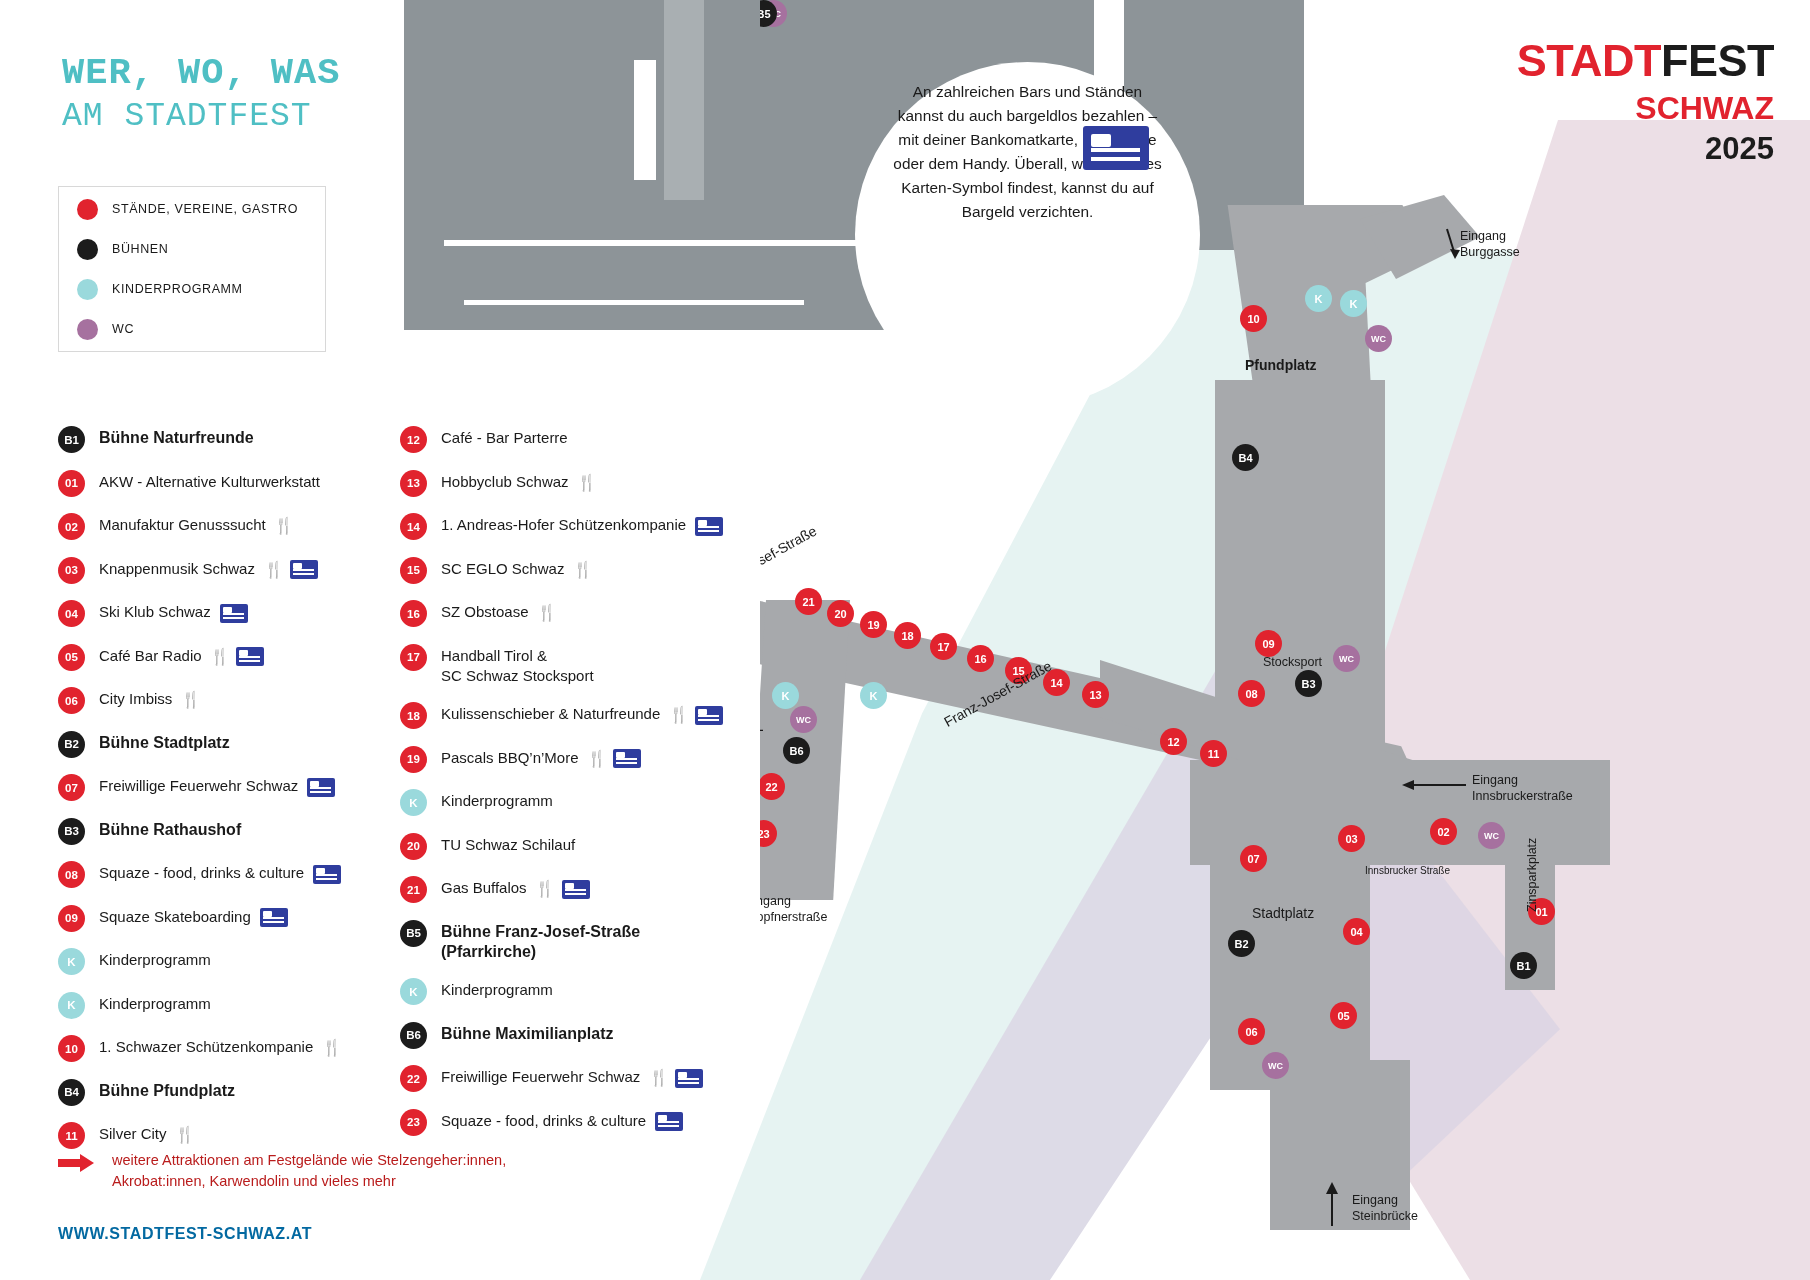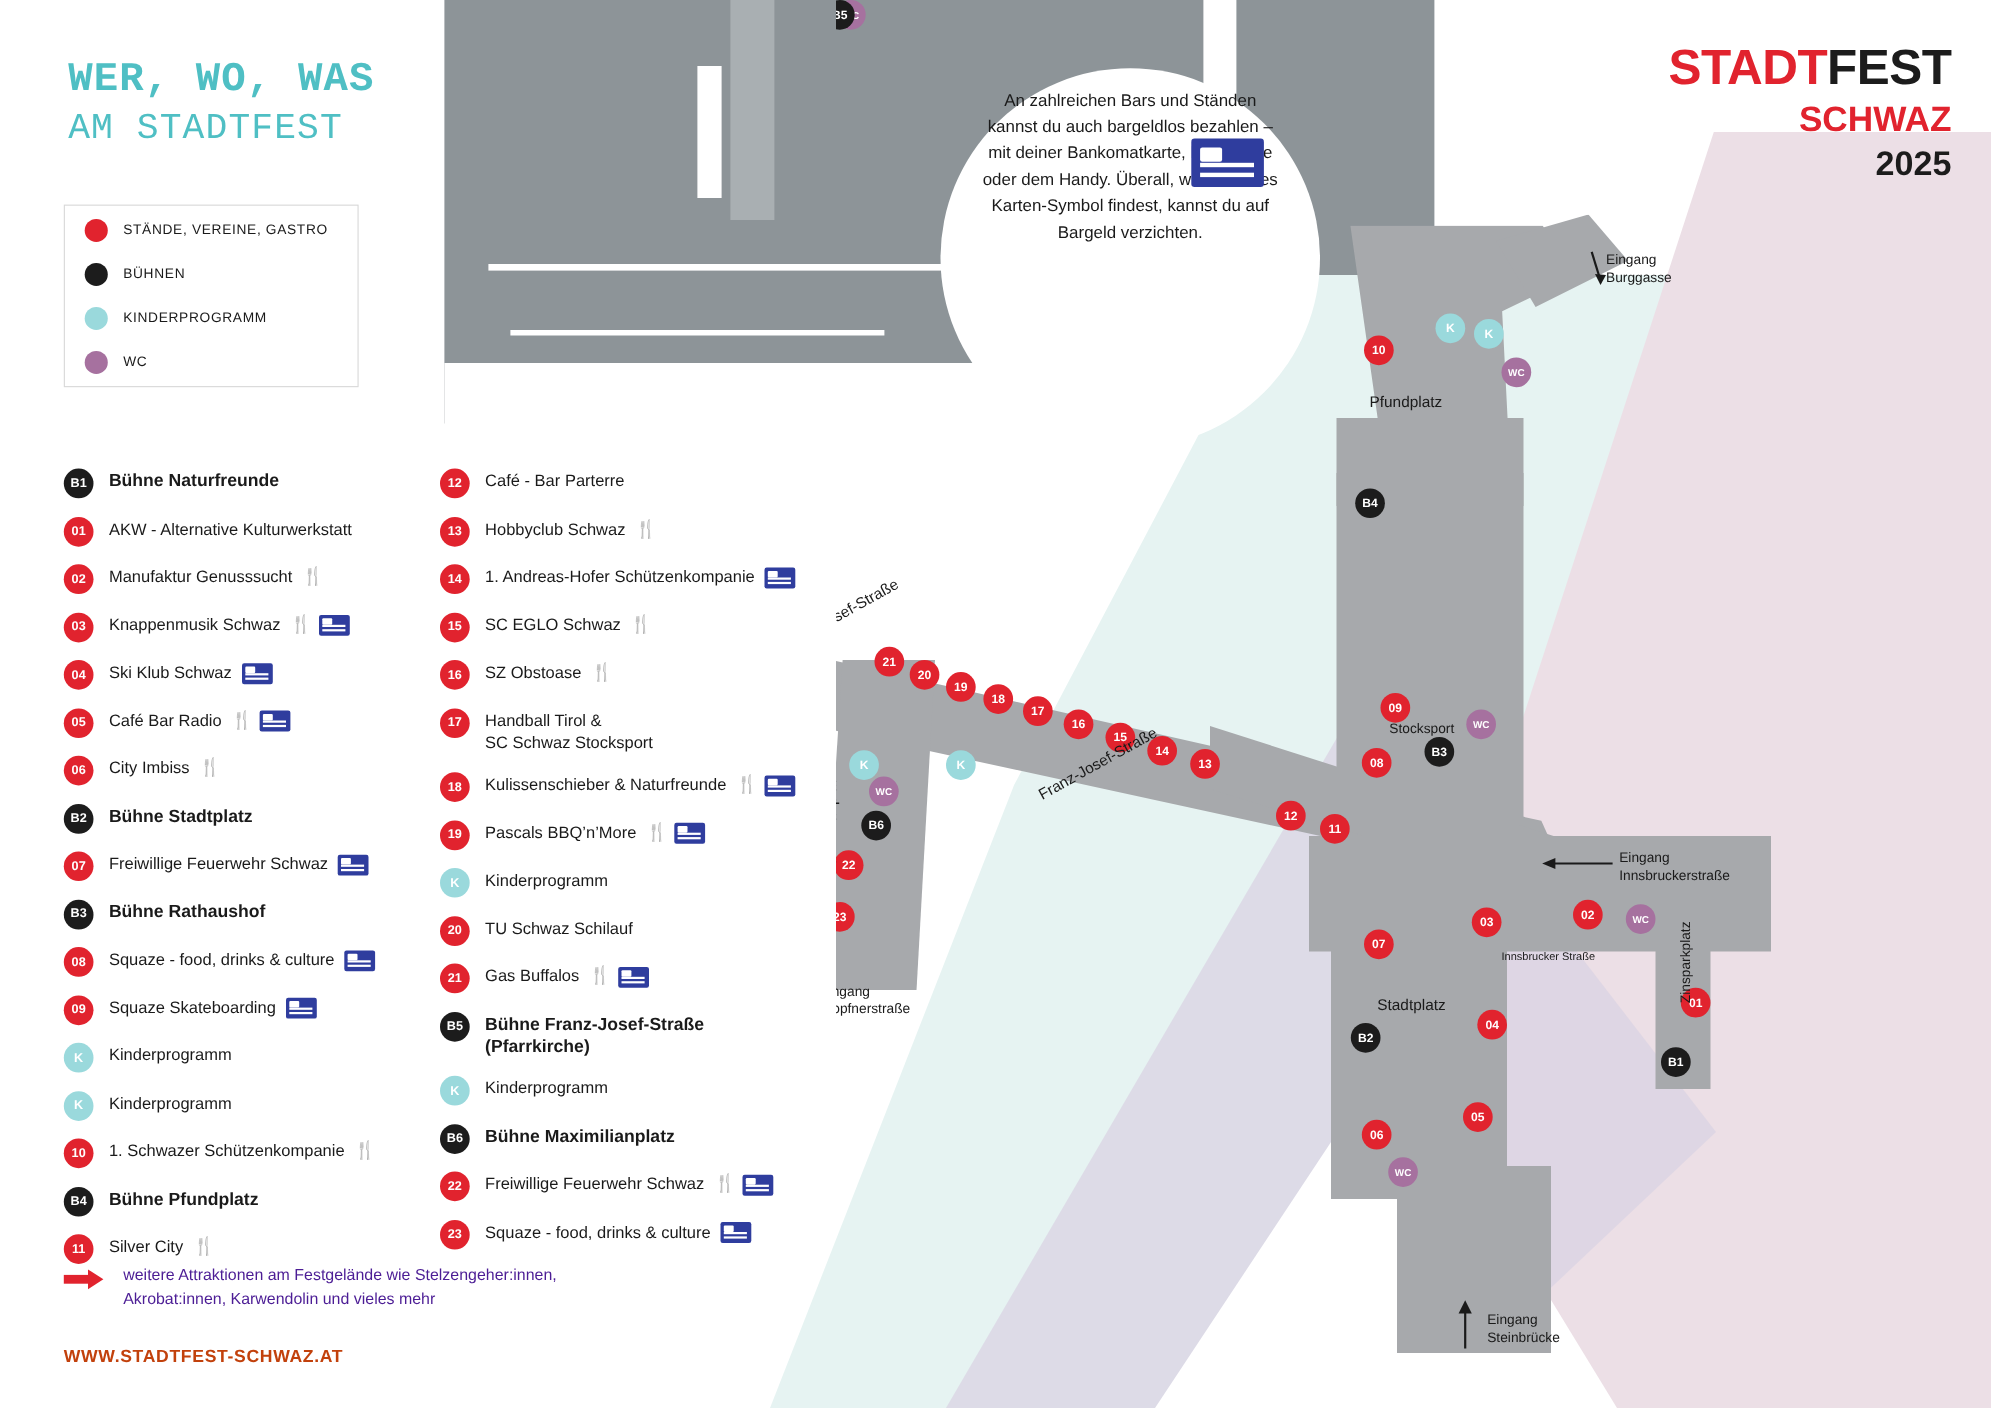--- a/index.html
+++ b/index.html
@@ -71,25 +71,25 @@
   .arrow-red {
     width:40px; height:18px; flex:0 0 auto; margin-right:14px; margin-top:4px; position:relative;
   }
   .arrow-red:before {
     content:""; position:absolute; left:0; top:5px; width:24px; height:8px; background:#e1232e;
   }
   .arrow-red:after {
     content:""; position:absolute; left:22px; top:0; width:0; height:0;
     border-top:9px solid transparent; border-bottom:9px solid transparent; border-left:14px solid #e1232e;
   }
-  .attr-text { font-size:14.5px; line-height:21px; color:#4c1d95; }
+  .attr-text { font-size:14.5px; line-height:21px; color:#b91c1c; }
 
   .weburl {
     position:absolute; left:58px; top:1225px;
-    font-size:16px; font-weight:bold; letter-spacing:.6px; color:#c2410c;
+    font-size:16px; font-weight:bold; letter-spacing:.6px; color:#0369a1;
   }
 
   
   .skyline {
     position:absolute; left:404px; top:0; width:900px; height:385px;
     background:#8d9498; overflow:hidden;
   }
   .sky-shape { position:absolute; background:#ffffff; }
 
   
@@ -400,21 +400,21 @@
     <div class="street" style="left:430px;top:760px;width:420px;height:105px;"></div>
     <div class="street" style="left:745px;top:790px;width:50px;height:200px;"></div>
     <div class="street" style="left:450px;top:790px;width:160px;height:300px;"></div>
     <div class="street" style="left:510px;top:1060px;width:140px;height:170px;"></div>
 
     <div class="maplabel rot" style="left:-50px;top:580px;">Franz-Josef-Straße</div>
     <div class="maplabel rot" style="left:185px;top:715px;">Franz-Josef-Straße</div>
     <div class="maplabel vert" style="left:-5px;top:790px;">Maximilianplatz</div>
     <div class="maplabel vert" style="left:772px;top:905px;font-size:12.5px;">Zinsparkplatz</div>
 
-    <div class="maplabel" style="left:485px;top:357px;">Pfundplatz</div>
+    <div class="maplabel" style="left:485px;top:357px;font-weight:bold;">Pfundplatz</div>
     <div class="maplabel" style="left:503px;top:655px;font-size:12.5px;">Stocksport</div>
     <div class="maplabel" style="left:492px;top:905px;">Stadtplatz</div>
     <div class="maplabel" style="left:605px;top:865px;font-size:10px;">Innsbrucker Straße</div>
 
     <div class="entrance" style="left:700px;top:228px;">Eingang<br>Burggasse</div>
     <svg class="ent-arrow" width="30" height="40" style="left:675px;top:225px;">
         <line x1="12" y1="4" x2="20" y2="30" stroke="#1a1a1a" stroke-width="2"></line>
         <polygon points="20,34 15,24 25,25" fill="#1a1a1a"></polygon>
       </svg>
 

